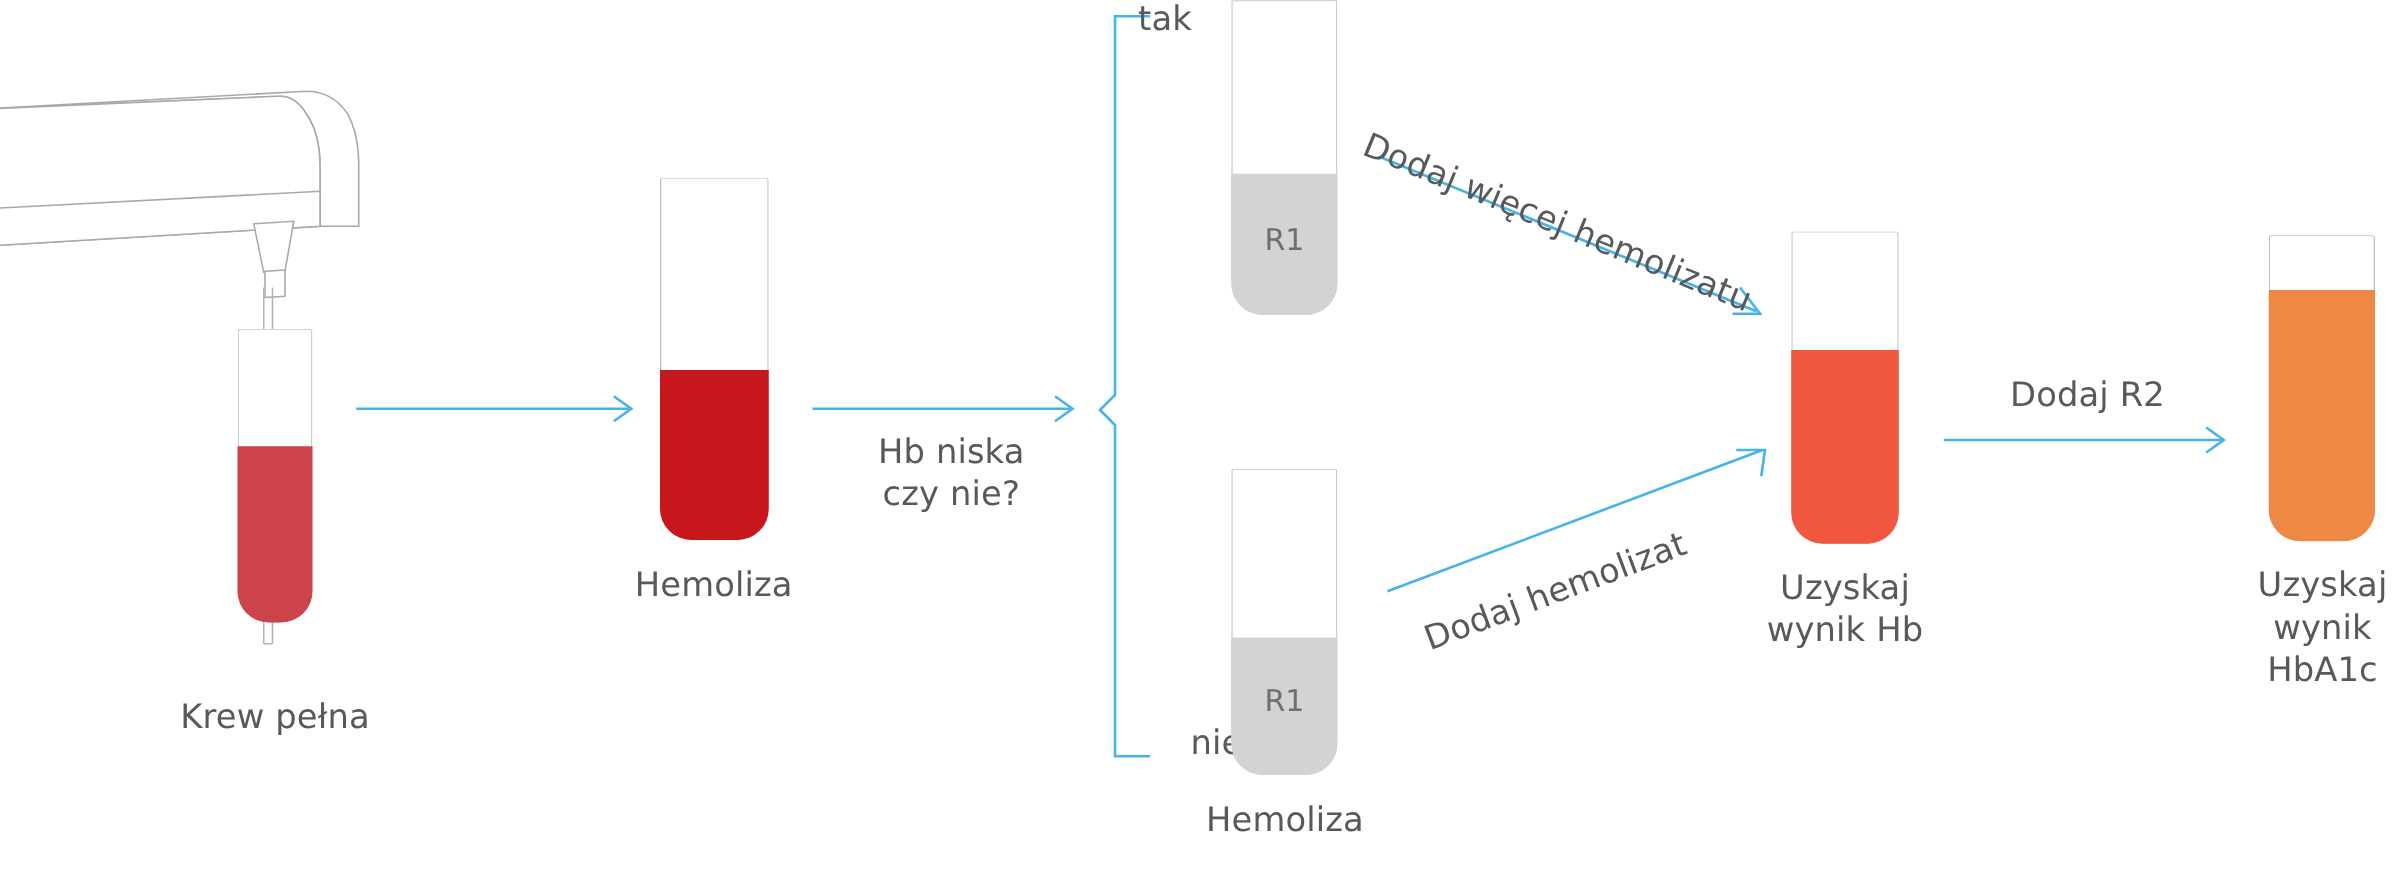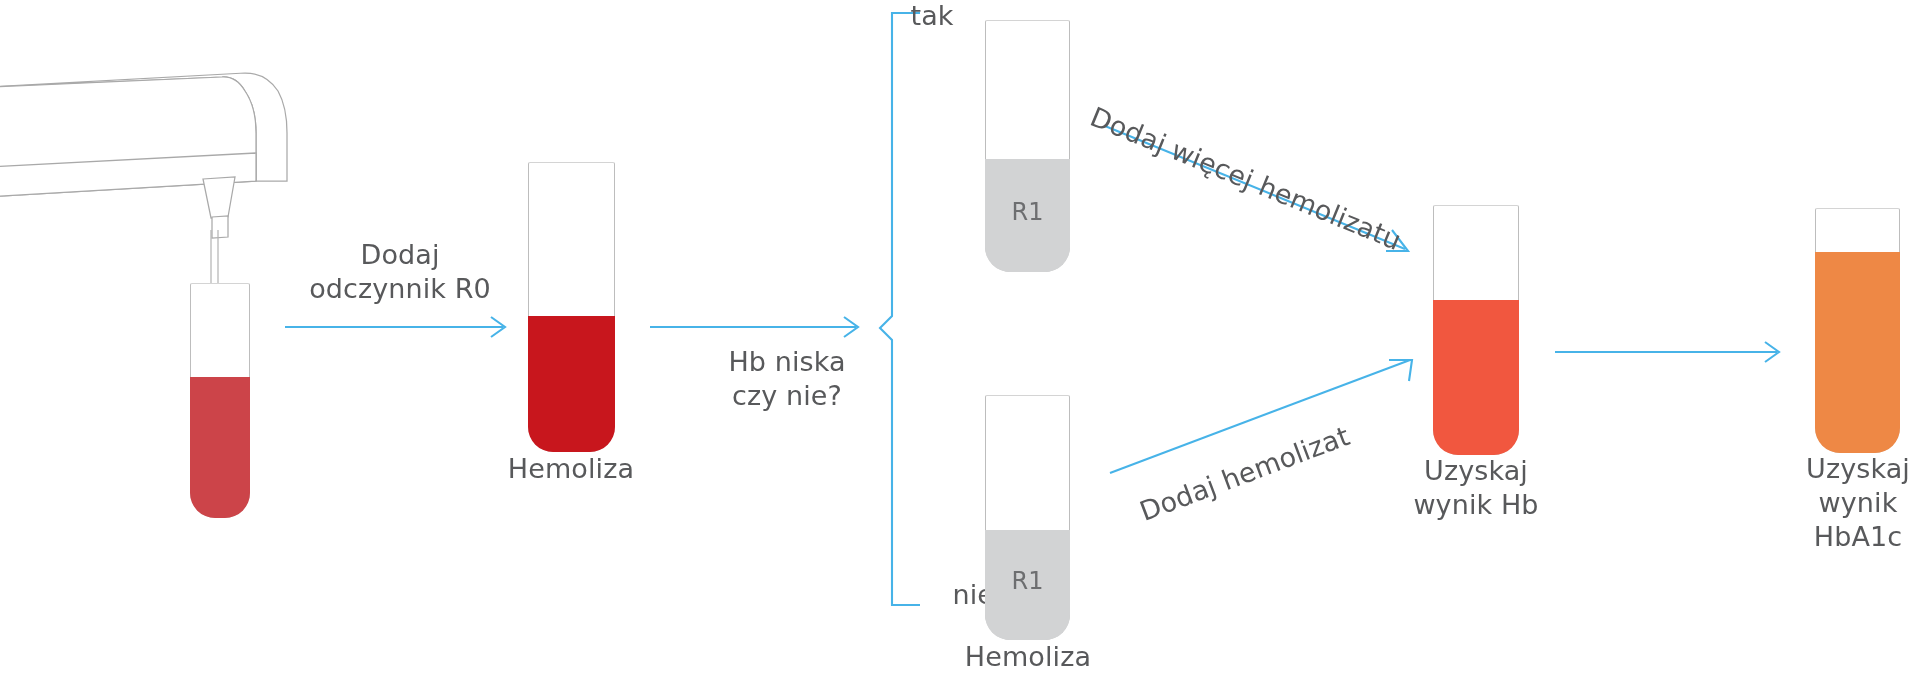--- a/index.html
+++ b/index.html
@@ -18,21 +18,21 @@
   .abs{position:absolute;}
   .lbl{
     position:absolute;
     color:#58595b;
     font-size:27px;
     line-height:34px;
     text-align:center;
     white-space:pre-line;
     letter-spacing:0.1px;
   }
-  .tube{position:absolute;margin-top:20px;}
+  .tube{position:absolute;}
   .tube .glass{
     position:absolute;
     left:0;top:0;right:0;bottom:0;
     border:1.4px solid #bdbdbd;
     border-top:1.4px solid #d4d4d4;
     border-radius:2px 2px 26px 26px;
     background:#ffffff;
     box-sizing:border-box;
   }
   .tube .fill{
@@ -69,39 +69,38 @@
   <svg class="abs" style="left:205px;top:230px;" width="26" height="290" viewBox="0 0 26 290">
     <line class="needle" x1="6" y1="0" x2="6" y2="285"></line>
     <line class="needle" x1="13" y1="0" x2="13" y2="285"></line>
     <line class="needle" x1="6" y1="285" x2="13" y2="285"></line>
   </svg>
 
   <div class="tube" style="left:190px;top:263px;width:60px;height:235px;">
     <div class="glass"></div>
     <div class="fill" style="height:60%;background:#cc4449;"></div>
   </div>
+  <div class="lbl" style="left:110px;top:557px;width:220px;">Krew pełna</div>
 
-  <div class="lbl" style="left:265px;top:238px;width:270px;">Dodaj
-odczynnik R0</div>
   <svg class="abs" style="left:285px;top:315px;" width="230" height="24" viewBox="0 0 230 24">
     <line class="arrowline" x1="0" y1="12" x2="218" y2="12"></line>
     <polyline class="arrowline" points="206,2 220,12 206,22"></polyline>
   </svg>
 
   <div class="tube" style="left:528px;top:142px;width:87px;height:290px;">
     <div class="glass"></div>
     <div class="fill" style="height:47%;background:#c8161d;"></div>
   </div>
   <div class="lbl" style="left:461px;top:452px;width:220px;">Hemoliza</div>
 
   <svg class="abs" style="left:650px;top:315px;" width="230" height="24" viewBox="0 0 230 24">
     <line class="arrowline" x1="0" y1="12" x2="206" y2="12"></line>
     <polyline class="arrowline" points="194,2 208,12 194,22"></polyline>
   </svg>
-  <div class="lbl" style="left:652px;top:345px;width:270px;">Hb niska
+  <div class="lbl" style="left:626px;top:345px;width:270px;">Hb niska
 czy nie?</div>
 
   <svg class="abs" style="left:880px;top:8px;" width="60" height="600" viewBox="0 0 60 600">
     <path class="bracket" d="M 40 5 L 12 5 L 12 308 L 0 320 L 12 332 L 12 597 L 40 597"></path>
   </svg>
 
   <div class="lbl" style="left:892px;top:-1px;width:80px;">tak</div>
   <div class="lbl" style="left:914px;top:578px;width:80px;text-align:right;">nie</div>
 
   <div class="tube" style="left:985px;top:0px;width:85px;height:252px;">
@@ -131,20 +130,21 @@
   <div class="lbl" style="left:1135px;top:497px;width:320px;text-align:left;
               transform:rotate(-20.6deg);transform-origin:0 0;white-space:nowrap;">Dodaj hemolizat</div>
 
   <div class="tube" style="left:1433px;top:185px;width:86px;height:250px;">
     <div class="glass"></div>
     <div class="fill" style="height:62%;background:#f1573f;"></div>
   </div>
   <div class="lbl" style="left:1366px;top:454px;width:220px;">Uzyskaj
 wynik Hb</div>
 
+  <div class="lbl" style="left:1540px;top:300px;width:260px;">Dodaj R2</div>
   <svg class="abs" style="left:1555px;top:340px;" width="240" height="24" viewBox="0 0 240 24">
     <line class="arrowline" x1="0" y1="12" x2="222" y2="12"></line>
     <polyline class="arrowline" points="210,2 224,12 210,22"></polyline>
   </svg>
 
   <div class="tube" style="left:1815px;top:188px;width:85px;height:245px;">
     <div class="glass"></div>
     <div class="fill" style="height:82%;background:#ee8845;"></div>
   </div>
   <div class="lbl" style="left:1748px;top:452px;width:220px;">Uzyskaj

